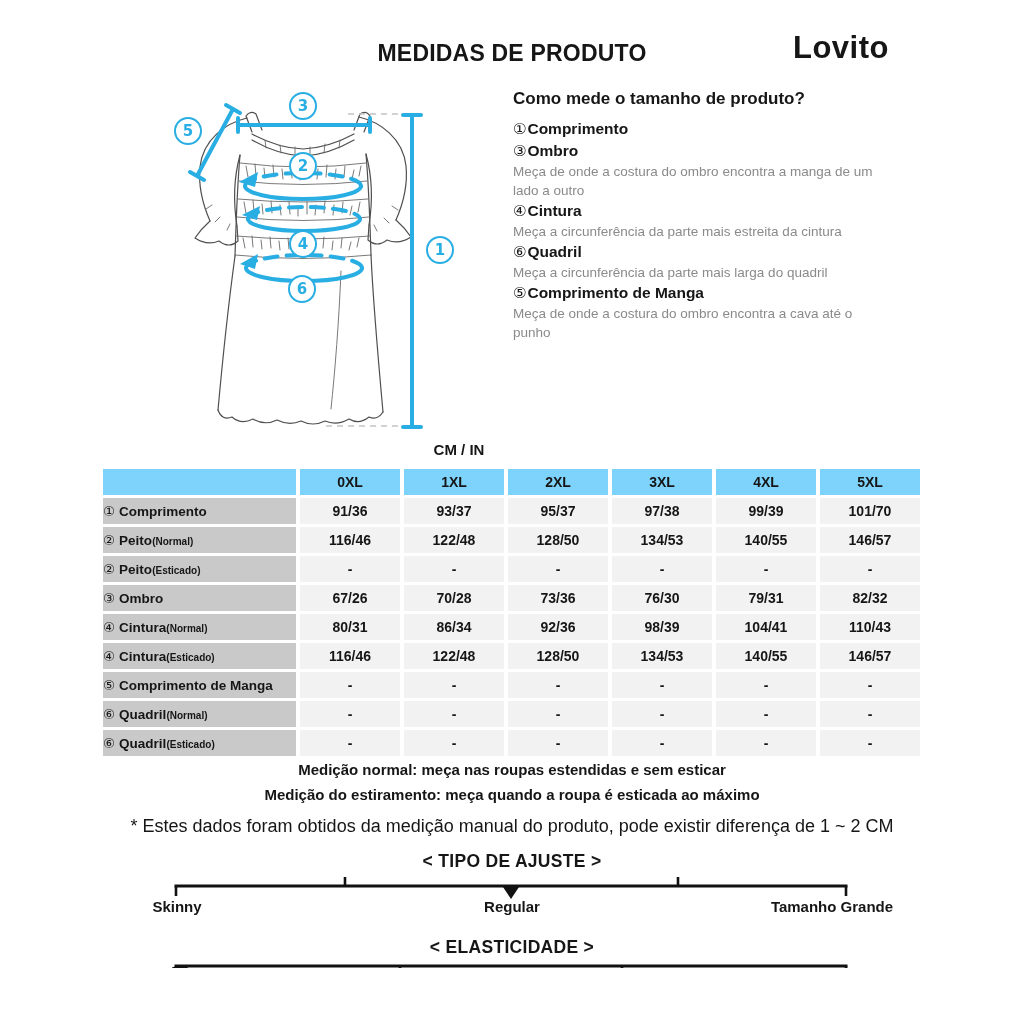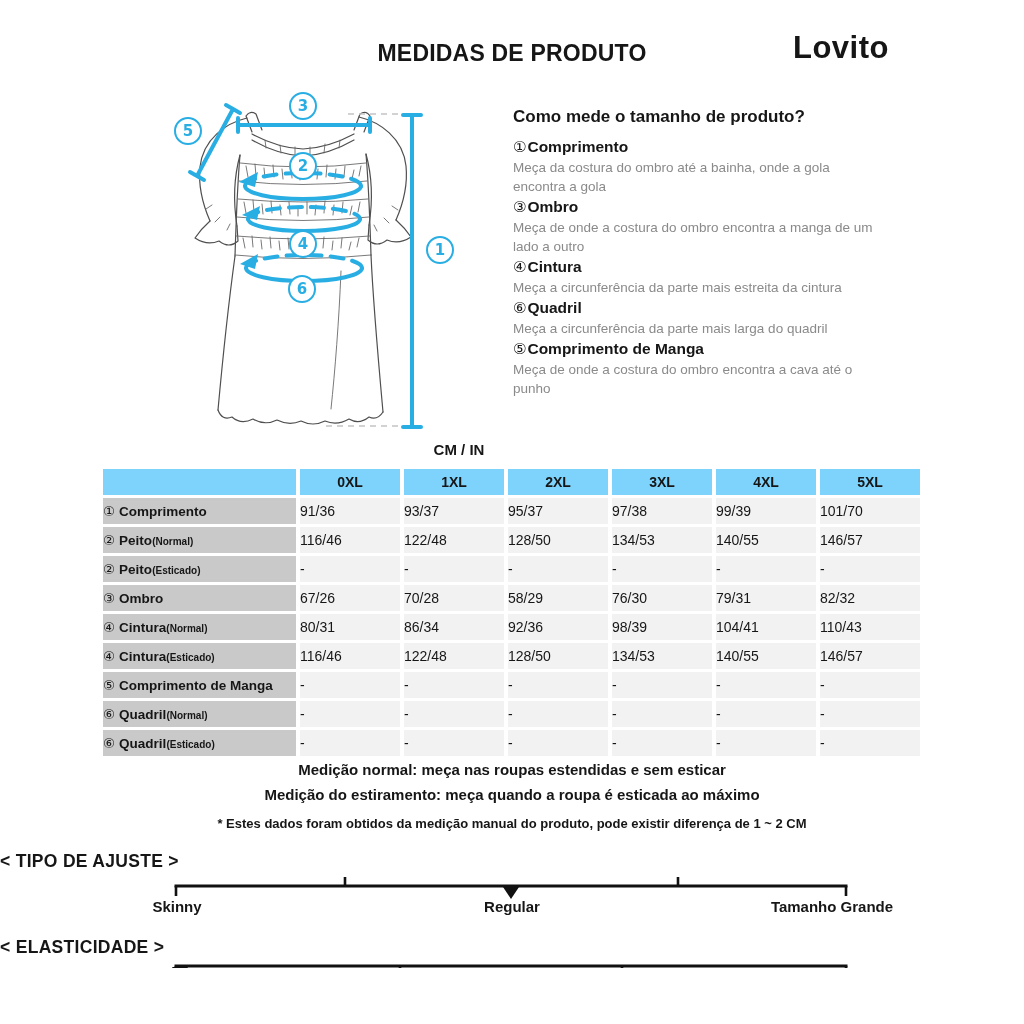--- a/index.html
+++ b/index.html
@@ -13,44 +13,44 @@
   .diagram{position:absolute;left:140px;top:85px;width:320px;height:360px}
   .outline{fill:none;stroke:#4f4f4f;stroke-width:1.2;stroke-linecap:round;stroke-linejoin:round}
   .thin{fill:none;stroke:#6a6a6a;stroke-width:.9;stroke-linecap:round}
   .cyan{fill:none;stroke:#29aee4;stroke-width:4;stroke-linecap:round}
   .cyandash{fill:none;stroke:#29aee4;stroke-width:4;stroke-linecap:round;stroke-dasharray:13 9}
   .cyanfill{fill:#29aee4;stroke:none}
   .gdash{fill:none;stroke:#c3c3c3;stroke-width:1.6;stroke-dasharray:6 5}
   .cc{fill:#fff;stroke:#29aee4;stroke-width:2}
   .cn{fill:#29aee4;font-family:"DejaVu Sans",sans-serif;font-size:15px;font-weight:700;text-anchor:middle}
 
-  .guide{position:absolute;left:513px;top:106px;width:412px}
+  .guide{position:absolute;left:513px;top:88px;width:412px}
   .guide-heading{font-size:17px;font-weight:700;line-height:21px;margin-bottom:9px}
   .gi-title{font-size:15.5px;font-weight:700;line-height:21px}
   .gi-title .num{font-weight:400;font-family:"DejaVu Sans",sans-serif;font-size:15px;margin-right:1px}
   .gi-desc{font-size:13.5px;line-height:19px;color:#8a8a8a;white-space:pre-line}
 
   .unit{position:absolute;top:441px;left:0;width:918px;text-align:center;font-size:15px;font-weight:700}
 
   table.size{position:absolute;left:99px;top:466px;width:825px;border-collapse:separate;
              border-spacing:4px 3px;table-layout:fixed}
   table.size th,table.size td{height:26px;padding:0;overflow:hidden}
   table.size col.lab{width:193px}
   th.hd{background:#7dd3fc;font-size:14px;font-weight:700;text-align:center}
   th.rl{background:#c9c9c9;font-size:13.5px;font-weight:700;text-align:left;padding-left:8px;white-space:nowrap}
   th.rl .rownum{font-family:"DejaVu Sans",sans-serif;font-weight:400;font-size:13.5px;margin-right:4px}
   th.rl .variant{font-size:10px}
-  table.size td{background:#f2f2f2;font-size:14px;font-weight:400;}
+  table.size td{background:#f2f2f2;font-size:14px;font-weight:700;text-align:center}
 
   .note{position:absolute;left:0;width:100%;text-align:center}
   .note-normal{top:761px;font-size:15px;font-weight:700}
   .note-stretch{top:786px;font-size:15px;font-weight:700}
-  .note-disclaimer{top:816px;font-size:13px;font-weight:700}
-
-  .scale-title{position:absolute;left:0;width:100%;font-size:17.5px;font-weight:700;letter-spacing:.3px}
+  .note-disclaimer{top:816px;font-size:18px;font-weight:400}
+
+  .scale-title{position:absolute;left:0;width:100%;text-align:center;font-size:17.5px;font-weight:700;letter-spacing:.3px}
   .t-fit{top:851px}.t-str{top:937px}
   .axis{position:absolute;left:160px;width:704px}
   .ax1{top:874px;height:28px}.ax2{top:954px;height:30px}
   .axline{fill:none;stroke:#111;stroke-width:3;stroke-linecap:square}
   .axtick{fill:none;stroke:#111;stroke-width:2.6}
   .axtri{fill:#111;stroke:none}
   .scale-label{position:absolute;transform:translateX(-50%);font-size:15px;font-weight:700;white-space:nowrap}
   .lf{top:898px}.ls{top:984px}
 </style>
 </head>
@@ -141,22 +141,20 @@
       <circle class="cc" cx="162" cy="204" r="13"></circle>
         <text class="cn" x="162" y="209">6</text>
     </g>
   </svg>
 
   <div class="guide">
     <div class="guide-heading">Como mede o tamanho de produto?</div>
 
     <div class="guide-item">
       <div class="gi-title"><span class="num">①</span><span>Comprimento</span></div>
-      <div class="gi-desc">Meça da costura do ombro até a bainha, onde a gola
-encontra a gola</div>
     </div>
     <div class="guide-item">
       <div class="gi-title"><span class="num">③</span><span>Ombro</span></div>
       <div class="gi-desc">Meça de onde a costura do ombro encontra a manga de um
 lado a outro</div>
     </div>
     <div class="guide-item">
       <div class="gi-title"><span class="num">④</span><span>Cintura</span></div>
       <div class="gi-desc">Meça a circunferência da parte mais estreita da cintura</div>
     </div>
@@ -217,21 +215,21 @@
       <td>-</td>
       <td>-</td>
       <td>-</td>
       <td>-</td>
       <td>-</td>
     </tr>
     <tr>
       <th class="rl"><span class="rownum">③</span><span>Ombro</span><span class="variant"></span></th>
       <td>67/26</td>
       <td>70/28</td>
-      <td>58/29</td>
+      <td>73/36</td>
       <td>76/30</td>
       <td>79/31</td>
       <td>82/32</td>
     </tr>
     <tr>
       <th class="rl"><span class="rownum">④</span><span>Cintura</span><span class="variant">(Normal)</span></th>
       <td>80/31</td>
       <td>86/34</td>
       <td>92/36</td>
       <td>98/39</td>

